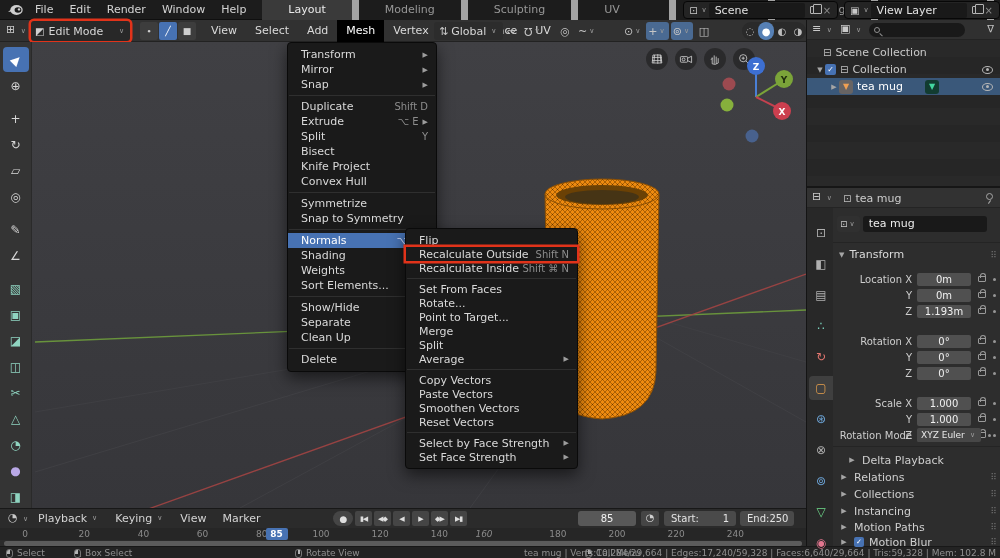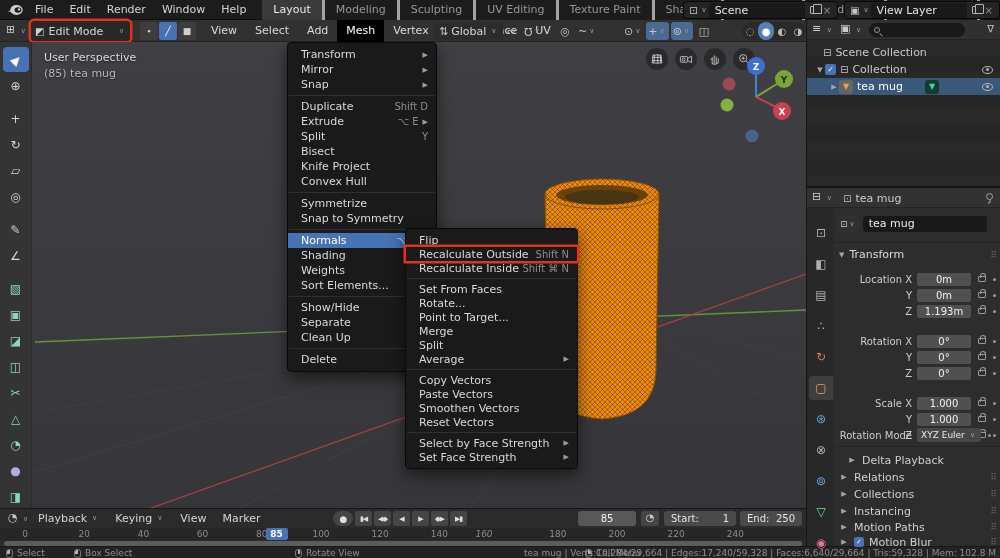--- a/index.html
+++ b/index.html
@@ -7,21 +7,21 @@
   .app {
     position:relative; width:1000px; height:558px; overflow:hidden;
     background:#1c1c1c; font-family:"DejaVu Sans", sans-serif; font-size:11px;
     color:#d6d6d6; user-select:none;
   }
   
   .topbar { position:absolute; left:0; top:0; width:1000px; height:20px; background:#1c1c1c; border-bottom:1px solid #0f0f0f; display:flex; align-items:center; }
   .logo { margin:0 4px 0 7px; display:flex; align-items:center; }
   .tmenu { padding:0 8px; line-height:20px; color:#d4d4d4; cursor:default; }
   .workspaces { display:flex; margin-left:8px; height:20px; }
-  .ws { padding:0 11px; line-height:20px; color:#979797; background:#1c1c1c; border-right:3px solid #a3a3a3; }
+  .ws { padding:0 26px; line-height:20px; color:#979797; background:#1c1c1c; border-right:7px solid #a3a3a3; }
   .ws.on { background:#3a3a3a; color:#eaeaea; }
   .tb-right { position:absolute; right:0; top:1px; display:flex; gap:6px; }
   .selector { display:flex; align-items:center; height:18px; background:#242424; border:1px solid #070707; border-radius:4px; padding:0 3px; }
   .selector .sel-ic { color:#c8c8c8; font-size:10px; padding:0 2px; }
   .selector .sel-txt { background:#191919; border-radius:2px; padding:0 6px; min-width:96px; line-height:15px; color:#e2e2e2; }
   .caret { font-size:7px; color:#9a9a9a; margin:0 2px; }
   .dupe { position:relative; width:7px; height:8px; border:1px solid #b5b5b5; margin:0 3px 0 5px; border-radius:1px; }
   .dupe:after { content:''; position:absolute; left:2px; top:-3px; width:7px; height:8px; border:1px solid #b5b5b5; background:#242424; border-radius:1px; }
   .xclose { color:#8a8a8a; font-size:10px; padding:0 3px; }
 
@@ -82,21 +82,21 @@
   .tlh .ed-ic { position:absolute; left:8px; top:2px; color:#c9c9c9; }
   #tl-menus { position:absolute; left:30px; top:0; display:flex; }
   .tlmenu { padding:0 8px; line-height:19px; color:#d4d4d4; display:flex; align-items:center; gap:3px; }
   .tl-controls { position:absolute; left:333px; top:2px; display:flex; gap:2px; align-items:center; }
   .tlbtn { min-width:17px; height:15px; background:#454545; border-radius:2px; color:#dedede; font-size:7px; display:flex; align-items:center; justify-content:center; letter-spacing:-1px; padding:0 2px; }
   .tlbtn.rec { border-radius:8px; width:20px; }
   .framefield { position:absolute; left:578px; top:2px; width:58px; height:15px; background:#585858; border-radius:3px; color:#f2f2f2; text-align:center; line-height:15px; font-size:10px; }
   .clockbtn { position:absolute; left:641px; top:2px; width:18px; height:15px; background:#454545; border-radius:2px; color:#cfcfcf; font-size:10px; text-align:center; line-height:14px; }
   .rangefield { position:absolute; top:2px; height:15px; background:#4a4a4a; border-radius:3px; color:#e4e4e4; font-size:10px; display:flex; align-items:center; justify-content:space-between; padding:0 7px; }
   .rf-start { left:664px; width:72px; }
-  .rf-end { left:740px; width:62px; }
+  .rf-end { left:740px; width:54px; }
   .ruler { position:absolute; left:0; top:19px; width:806px; height:12px; background:#262626; }
   .rnum { position:absolute; top:1px; transform:translateX(-50%); color:#8b8b8b; font-size:9px; }
   .playhead { position:absolute; top:0; width:22px; height:12px; transform:translateX(-50%); background:#4772b3; border-radius:2px; color:#fff; font-size:9px; font-weight:bold; text-align:center; line-height:12px; }
   .tl-scroll { position:absolute; left:4px; top:32px; width:798px; height:5px; background:#3a3a3a; border-radius:3px; }
   .tl-scroll .pill { position:absolute; left:0; top:0; width:100%; height:5px; background:#5c5c5c; border-radius:3px; }
 
   
   .statusbar { position:absolute; left:0; top:546px; width:1000px; height:12px; background:#232323; border-top:1px solid #181818; font-size:9px; color:#8f8f8f; }
   .hint { position:absolute; top:1px; display:flex; align-items:center; }
   .mouse { width:7px; height:9px; border:1px solid #777; border-radius:3px; position:relative; margin-right:4px; display:inline-block; }
@@ -364,24 +364,20 @@
           <span style="color: rgb(143, 212, 192);">◔</span>
         </div>
         <div class="tool">
           <span style="color: rgb(185, 168, 230);">●</span>
         </div>
         <div class="tool">
           <span style="color: rgb(143, 212, 192);">◨</span>
         </div>
       </div>
 
-    <div class="ovl">
-      <div>User Perspective</div>
-      <div class="l2">(85) tea mug</div>
-    </div>
 
     <div class="navbtns">
       <div class="navbtn">
         <svg width="16" height="16" viewBox="0 0 20 20" stroke="#d5d5d5" fill="none">
             <path d="M4 8 H16 M4 12 H16 M7 5 L6 15 M11 4 V16 M14 5 L15 15 M5 5 H15 L16 15 H4 Z"></path>
           </svg>
       </div>
       <div class="navbtn">
         <svg width="16" height="16" viewBox="0 0 20 20" stroke="#d5d5d5" fill="none">
             <rect x="3" y="7" width="9" height="7" rx="1"></rect>

